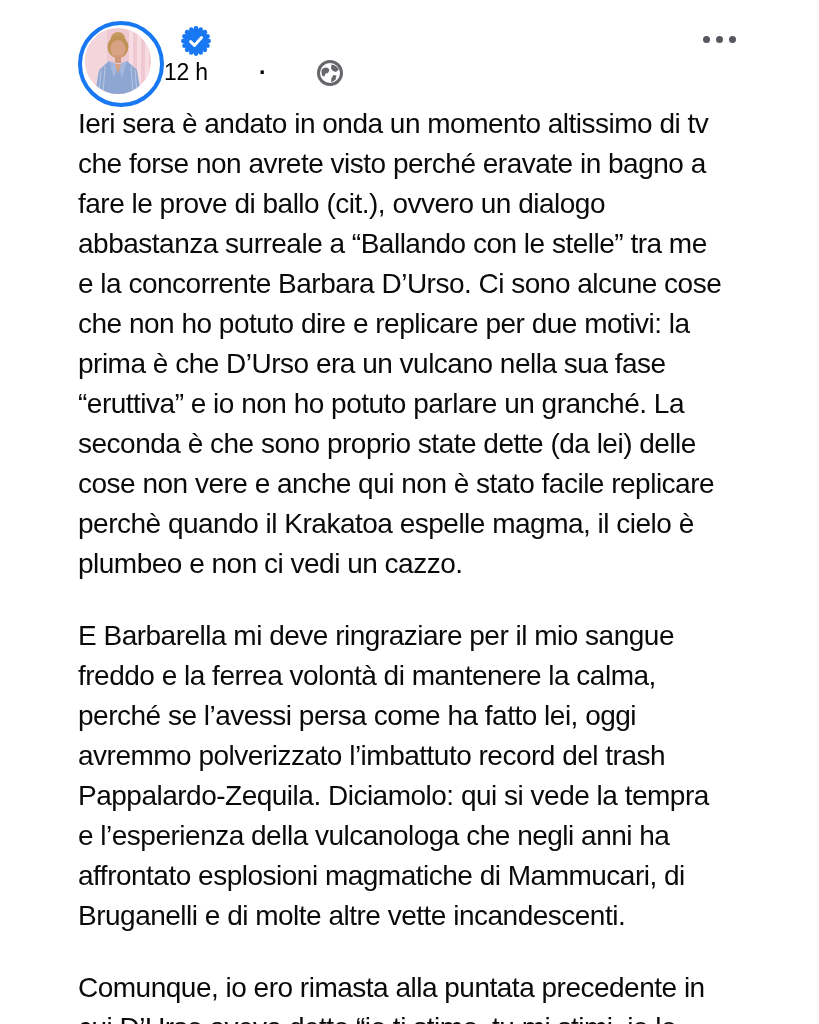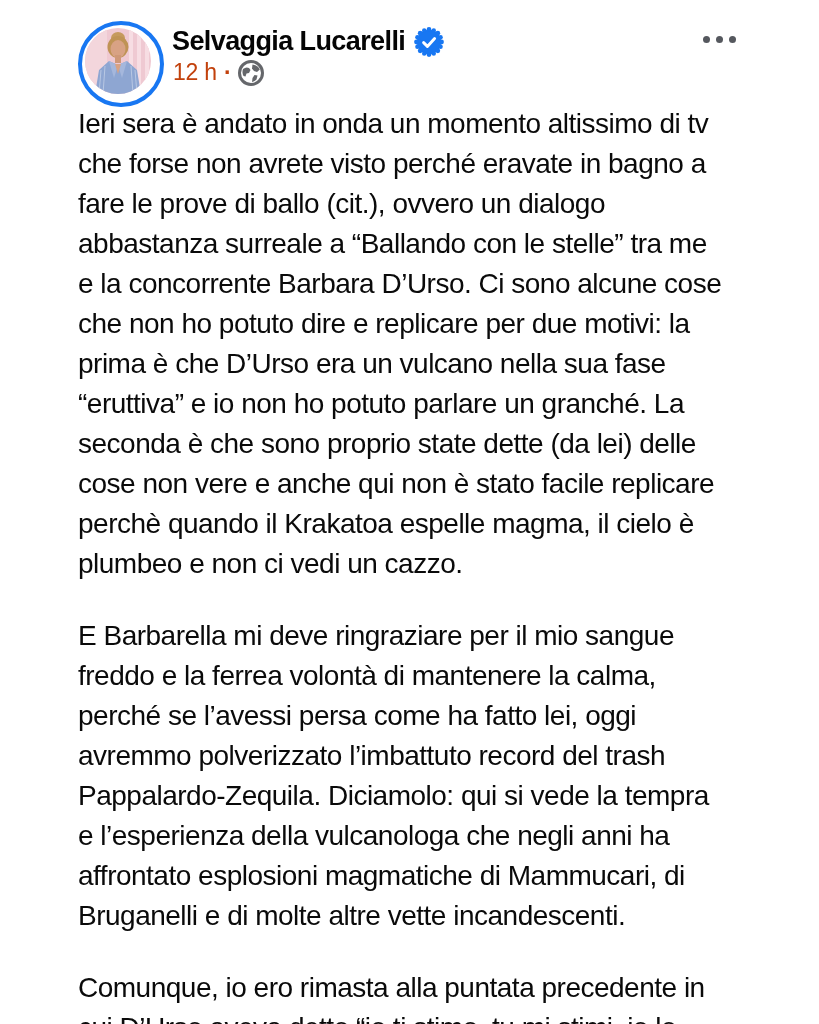--- a/index.html
+++ b/index.html
@@ -54,26 +54,27 @@
     color: #050505;
     cursor: pointer;
   }
   .verified-badge {
     margin-left: 9px;
     width: 30px; height: 30px;
     display: inline-block;
   }
   .meta-row {
     position: absolute;
-    left: 173px; top: 59px;
+    left: 164px; top: 59px;
     display: flex;
     align-items: center;
     font-size: 23px;
-    color: #c2410c;
+    color: #000000;
     letter-spacing: -0.2px;
+    gap: 44px;
   }
   .meta-row .sep {
     margin: 0 7px;
     font-weight: 700;
   }
   .globe-icon { width: 26px; height: 26px; display: inline-block; margin-top: 1px; }
 
   .kebab-menu {
     position: absolute;
     left: 699px; top: 32px;
@@ -136,21 +137,20 @@
           <line x1="16" y1="42" x2="14" y2="66"></line>
           <line x1="20" y1="38" x2="18" y2="66"></line>
           <line x1="46" y1="38" x2="48" y2="66"></line>
           <line x1="50" y1="42" x2="52" y2="66"></line>
         </g>
       </svg>
     </span>
   </div>
 
   <div class="name-row">
-    <span class="author-name">Selvaggia Lucarelli</span>
     <span class="verified-badge">
       <svg viewBox="0 0 30 30" width="30" height="30">
         <g fill="#1877f2">
           <circle cx="15" cy="15" r="12.2"></circle>
           <circle cx="27.5" cy="15" r="2.4"></circle>
             <circle cx="2.5" cy="15" r="2.4"></circle>
           <circle cx="15" cy="27.5" r="2.4"></circle>
             <circle cx="15" cy="2.5" r="2.4"></circle>
           <circle cx="23.8" cy="23.8" r="2.4"></circle>
             <circle cx="6.2" cy="23.8" r="2.4"></circle>

